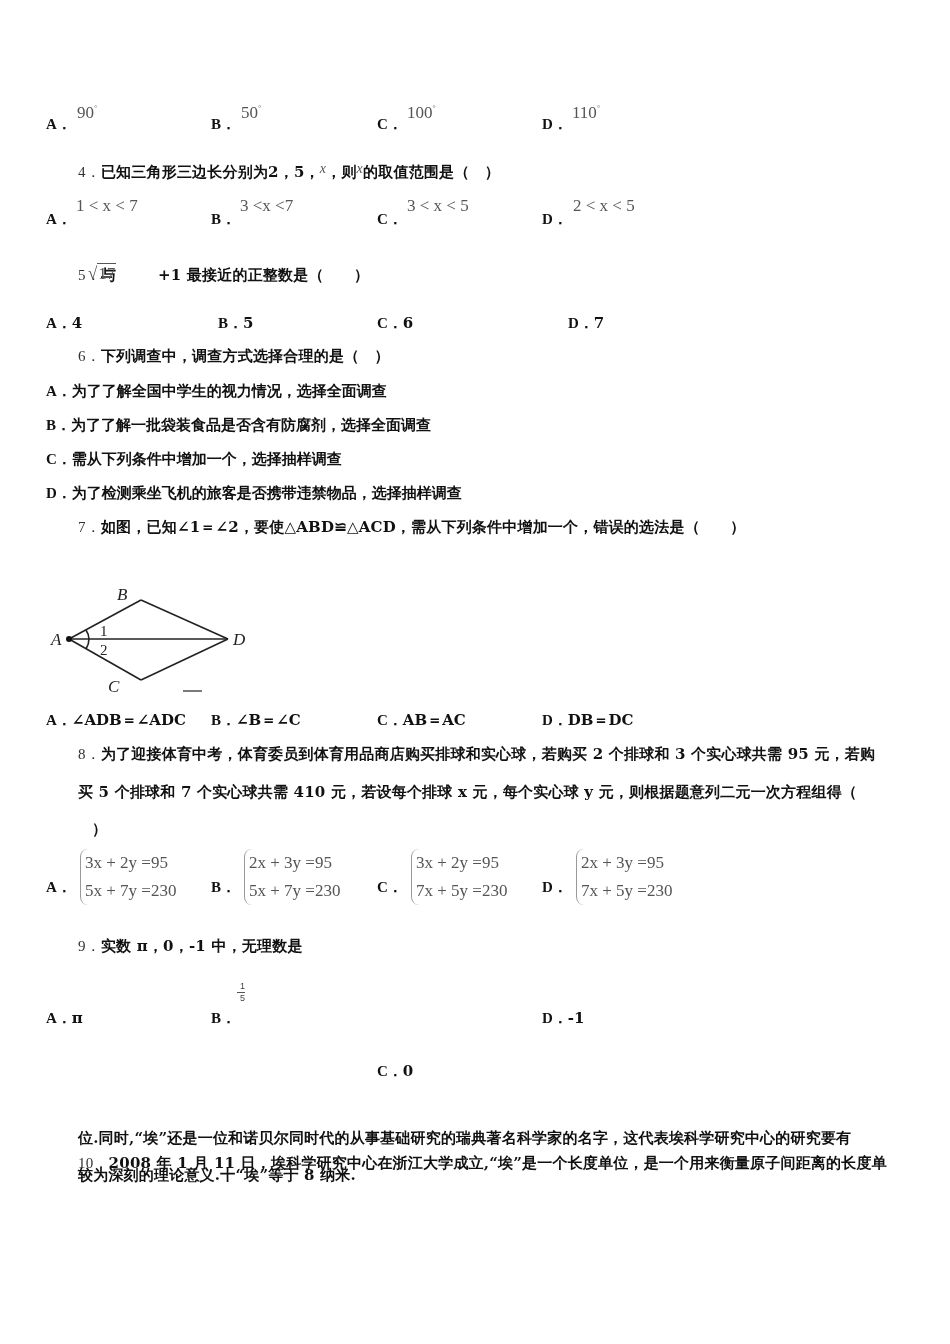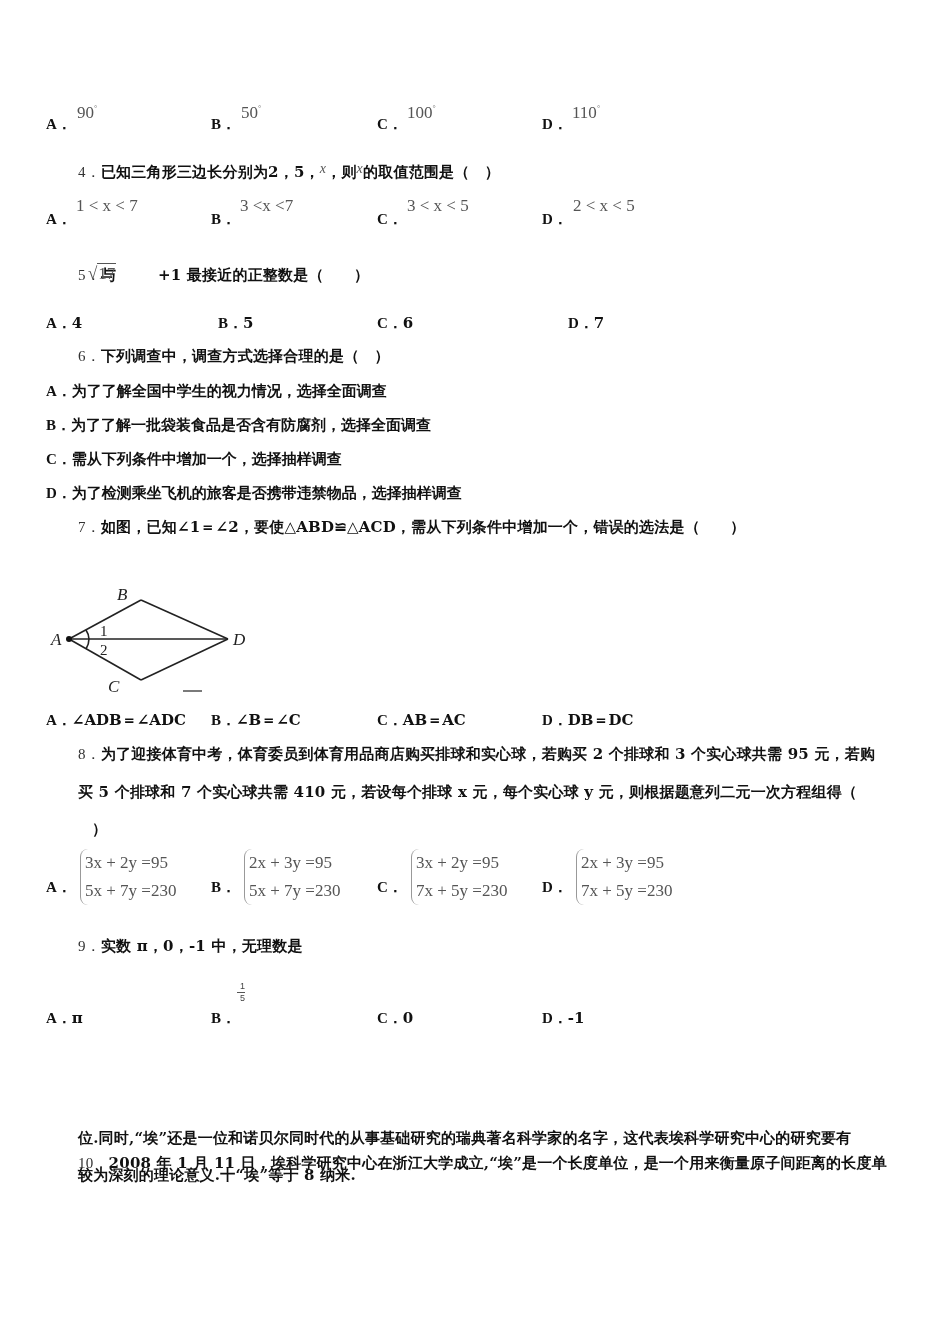--- a/index.html
+++ b/index.html
@@ -132,20 +132,20 @@
 <div class="abs q" style="left:46px;top:937px">
   <span class="qnum">9．</span><span>实数 π，0，-1 中，无理数是</span>
 </div>
 <div class="abs opt-text" style="left:46px;top:1009px"><span class="opt-label">A．</span><span>π</span></div>
 <div class="abs opt-text" style="left:211px;top:1009px"><span class="opt-label">B．</span></div>
 <div class="frac" style="left:237px;top:982px">
   <span>1</span>
   <span class="bar"></span>
   <span>5</span>
 </div>
-<div class="abs opt-text" style="left:377px;top:1009px"><span class="opt-label">C．</span><span>0</span></div>
+<div class="abs opt-text" style="left:377px;top:1062px"><span class="opt-label">C．</span><span>0</span></div>
 <div class="abs opt-text" style="left:542px;top:1009px"><span class="opt-label">D．</span><span>-1</span></div>
 
 <div class="abs q" style="left:46px;top:1154px">
   <span class="qnum">10．</span><span>2008 年 1 月 11 日，埃科学研究中心在浙江大学成立,“埃”是一个长度单位，是一个用来衡量原子间距离的长度单</span>
 </div>
 <div class="abs q" style="left:46px;top:1129px">位.同时,“埃”还是一位和诺贝尔同时代的从事基础研究的瑞典著名科学家的名字，这代表埃科学研究中心的研究要有</div>
 <div class="abs q" style="left:46px;top:1166px">较为深刻的理论意义.十“埃”等于 8 纳米.</div>
 
 </body></html>

